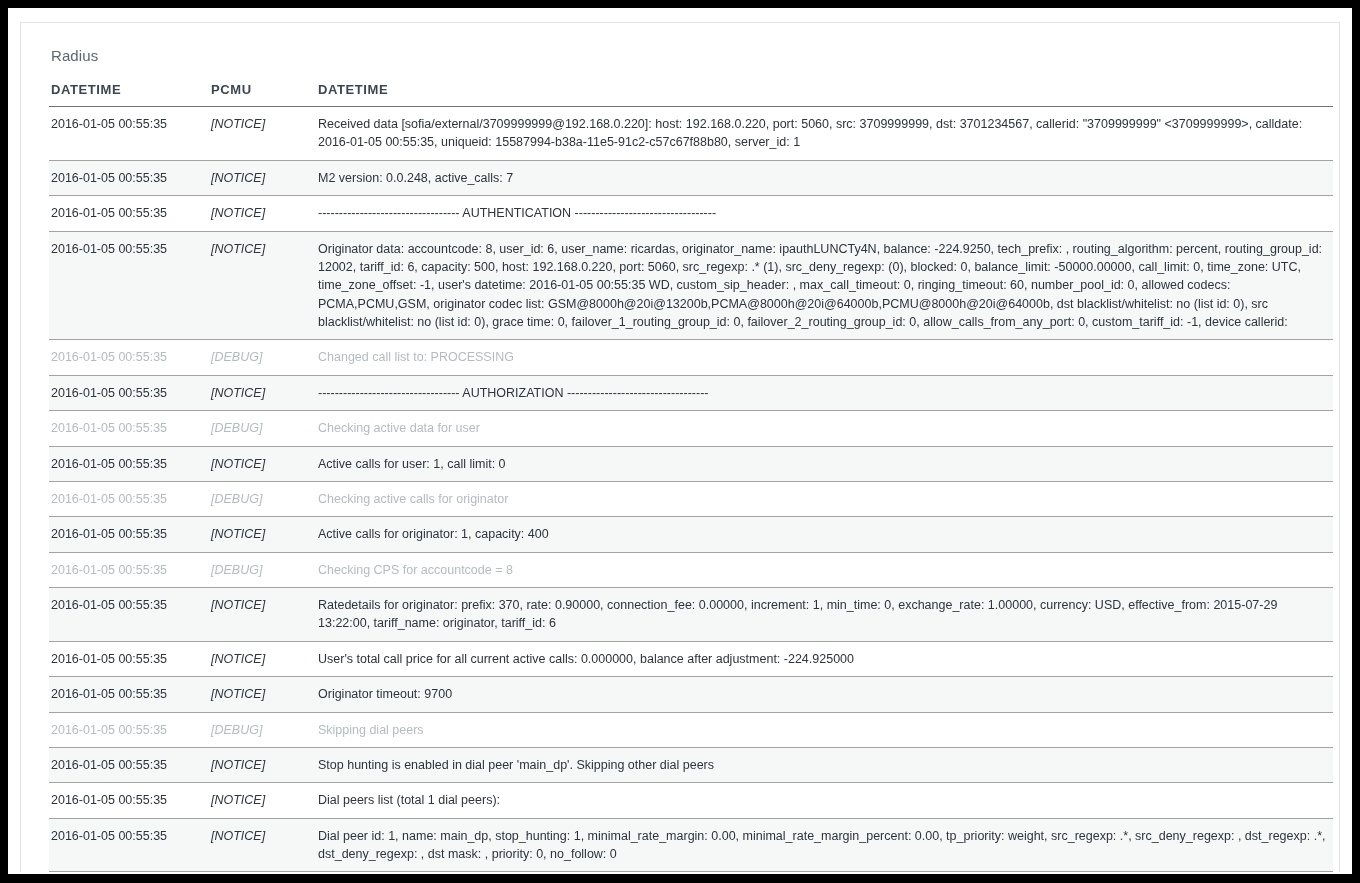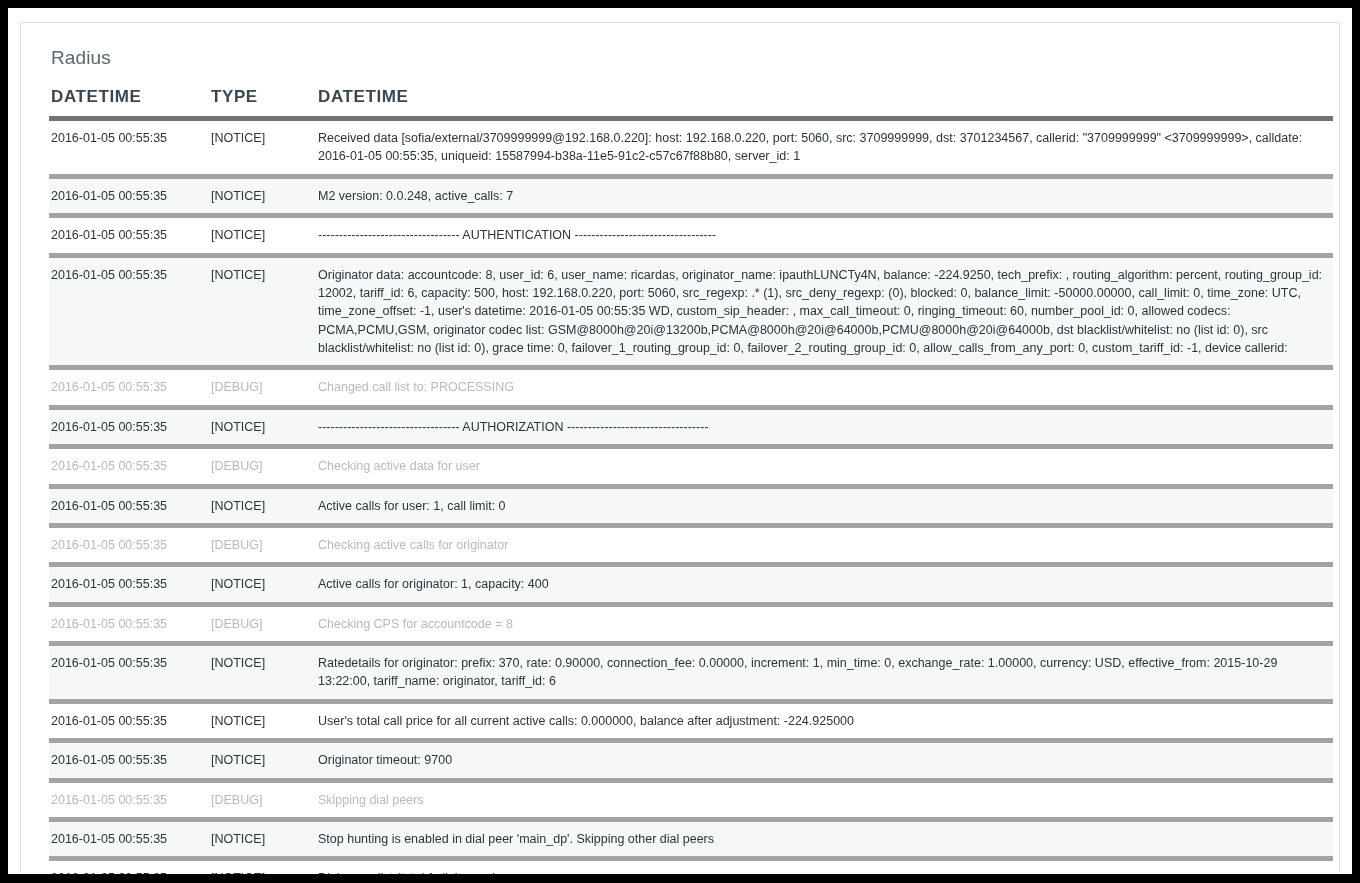--- a/index.html
+++ b/index.html
@@ -47,77 +47,77 @@
     font-size: 15px;
     font-weight: bold;
     color: #2f3b45;
     letter-spacing: 0.1px;
   }
   .panel-body {
     padding: 24px 28px 0 28px;
     box-sizing: border-box;
   }
   .section-title {
-    font-size: 19px;
+    font-size: 15px;
     font-weight: normal;
     color: #5c6670;
     margin: 0 0 18px 2px;
     letter-spacing: 0.1px;
   }
   table.log-table {
     width: 1284px;
     border-collapse: collapse;
     table-layout: fixed;
     font-size: 12.5px;
   }
   table.log-table thead th {
     text-align: left;
-    font-size: 17px;
+    font-size: 13px;
     font-weight: bold;
     letter-spacing: 0.6px;
     color: #3c4650;
     padding: 0 6px 9px 2px;
-    border-bottom: 5px solid #737373;
+    border-bottom: 1px solid #737373;
     vertical-align: bottom;
   }
   th.col-datetime { width: 152px; }
   th.col-type { width: 99px; }
   th.col-message { width: auto; }
 
   table.log-table tbody td {
     padding: 8px 6px 8px 2px;
     vertical-align: top;
-    border-bottom: 5px solid #a3a3a3;
+    border-bottom: 1px solid #a3a3a3;
     line-height: 1.47;
     color: #2c343c;
     word-wrap: break-word;
     overflow-wrap: break-word;
   }
   tbody tr.stripe td { background: #f6f8f8; }
   tbody tr.lvl-debug td { color: #b4bcc2; }
   tbody tr.lvl-notice td { color: #2c343c; }
   td.c-datetime { white-space: nowrap; padding-left: 2px; }
-  td.c-type { white-space: nowrap; padding-left: 1px; }
+  td.c-type { white-space: nowrap; padding-left: 1px; font-style: italic; }
   td.c-message { padding-left: 1px; padding-right: 4px; }
 </style>
 </head>
 <body>
 
 <div class="page-frame">
   <div class="panel">
 
 
     <div class="panel-body">
       <h2 class="section-title">Radius</h2>
 
       <table class="log-table">
         <thead>
           <tr>
             <th class="col-datetime">DATETIME</th>
-            <th class="col-type">TYPE</th>
+            <th class="col-type">PCMU</th>
             <th class="col-message">DATETIME</th>
           </tr>
         </thead>
         <tbody id="log-table-body">
             <tr class="lvl-notice">
               <td class="c-datetime">2016-01-05 00:55:35</td>
               <td class="c-type">[NOTICE]</td>
               <td class="c-message">Received data [sofia/external/3709999999@192.168.0.220]: host: 192.168.0.220, port: 5060, src: 3709999999, dst: 3701234567, callerid: "3709999999" &lt;3709999999&gt;, calldate: 2016-01-05 00:55:35, uniqueid: 15587994-b38a-11e5-91c2-c57c67f88b80, server_id: 1</td>
             </tr>
             <tr class="lvl-notice stripe">
@@ -166,21 +166,21 @@
               <td class="c-message">Active calls for originator: 1, capacity: 400</td>
             </tr>
             <tr class="lvl-debug">
               <td class="c-datetime">2016-01-05 00:55:35</td>
               <td class="c-type">[DEBUG]</td>
               <td class="c-message">Checking CPS for accountcode = 8</td>
             </tr>
             <tr class="lvl-notice stripe">
               <td class="c-datetime">2016-01-05 00:55:35</td>
               <td class="c-type">[NOTICE]</td>
-              <td class="c-message">Ratedetails for originator: prefix: 370, rate: 0.90000, connection_fee: 0.00000, increment: 1, min_time: 0, exchange_rate: 1.00000, currency: USD, effective_from: 2015-10-29 13:22:00, tariff_name: originator, tariff_id: 6</td>
+              <td class="c-message">Ratedetails for originator: prefix: 370, rate: 0.90000, connection_fee: 0.00000, increment: 1, min_time: 0, exchange_rate: 1.00000, currency: USD, effective_from: 2015-07-29 13:22:00, tariff_name: originator, tariff_id: 6</td>
             </tr>
             <tr class="lvl-notice">
               <td class="c-datetime">2016-01-05 00:55:35</td>
               <td class="c-type">[NOTICE]</td>
               <td class="c-message">User's total call price for all current active calls: 0.000000, balance after adjustment: -224.925000</td>
             </tr>
             <tr class="lvl-notice stripe">
               <td class="c-datetime">2016-01-05 00:55:35</td>
               <td class="c-type">[NOTICE]</td>
               <td class="c-message">Originator timeout: 9700</td>

